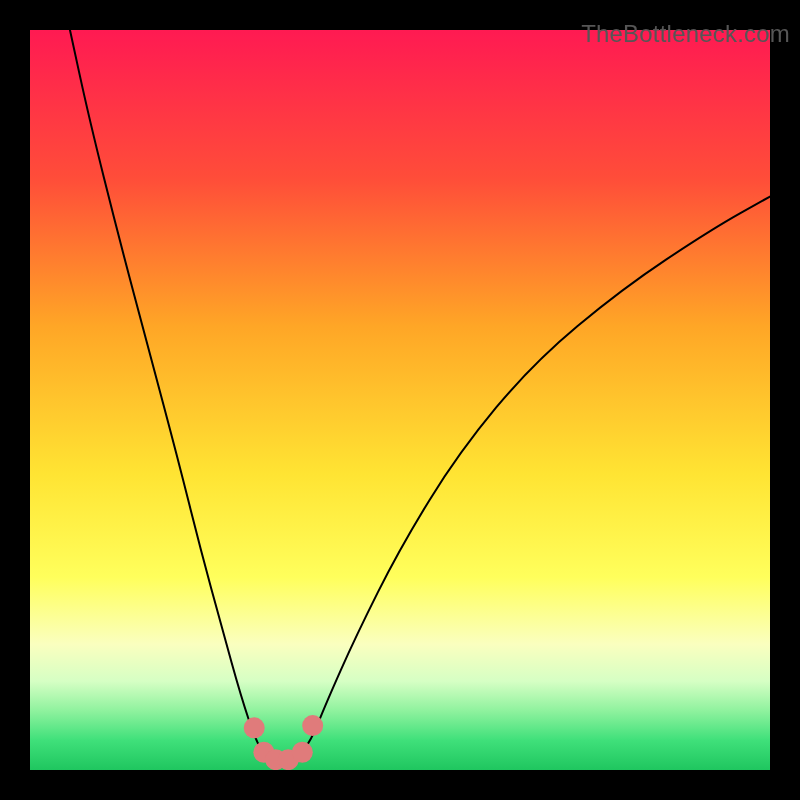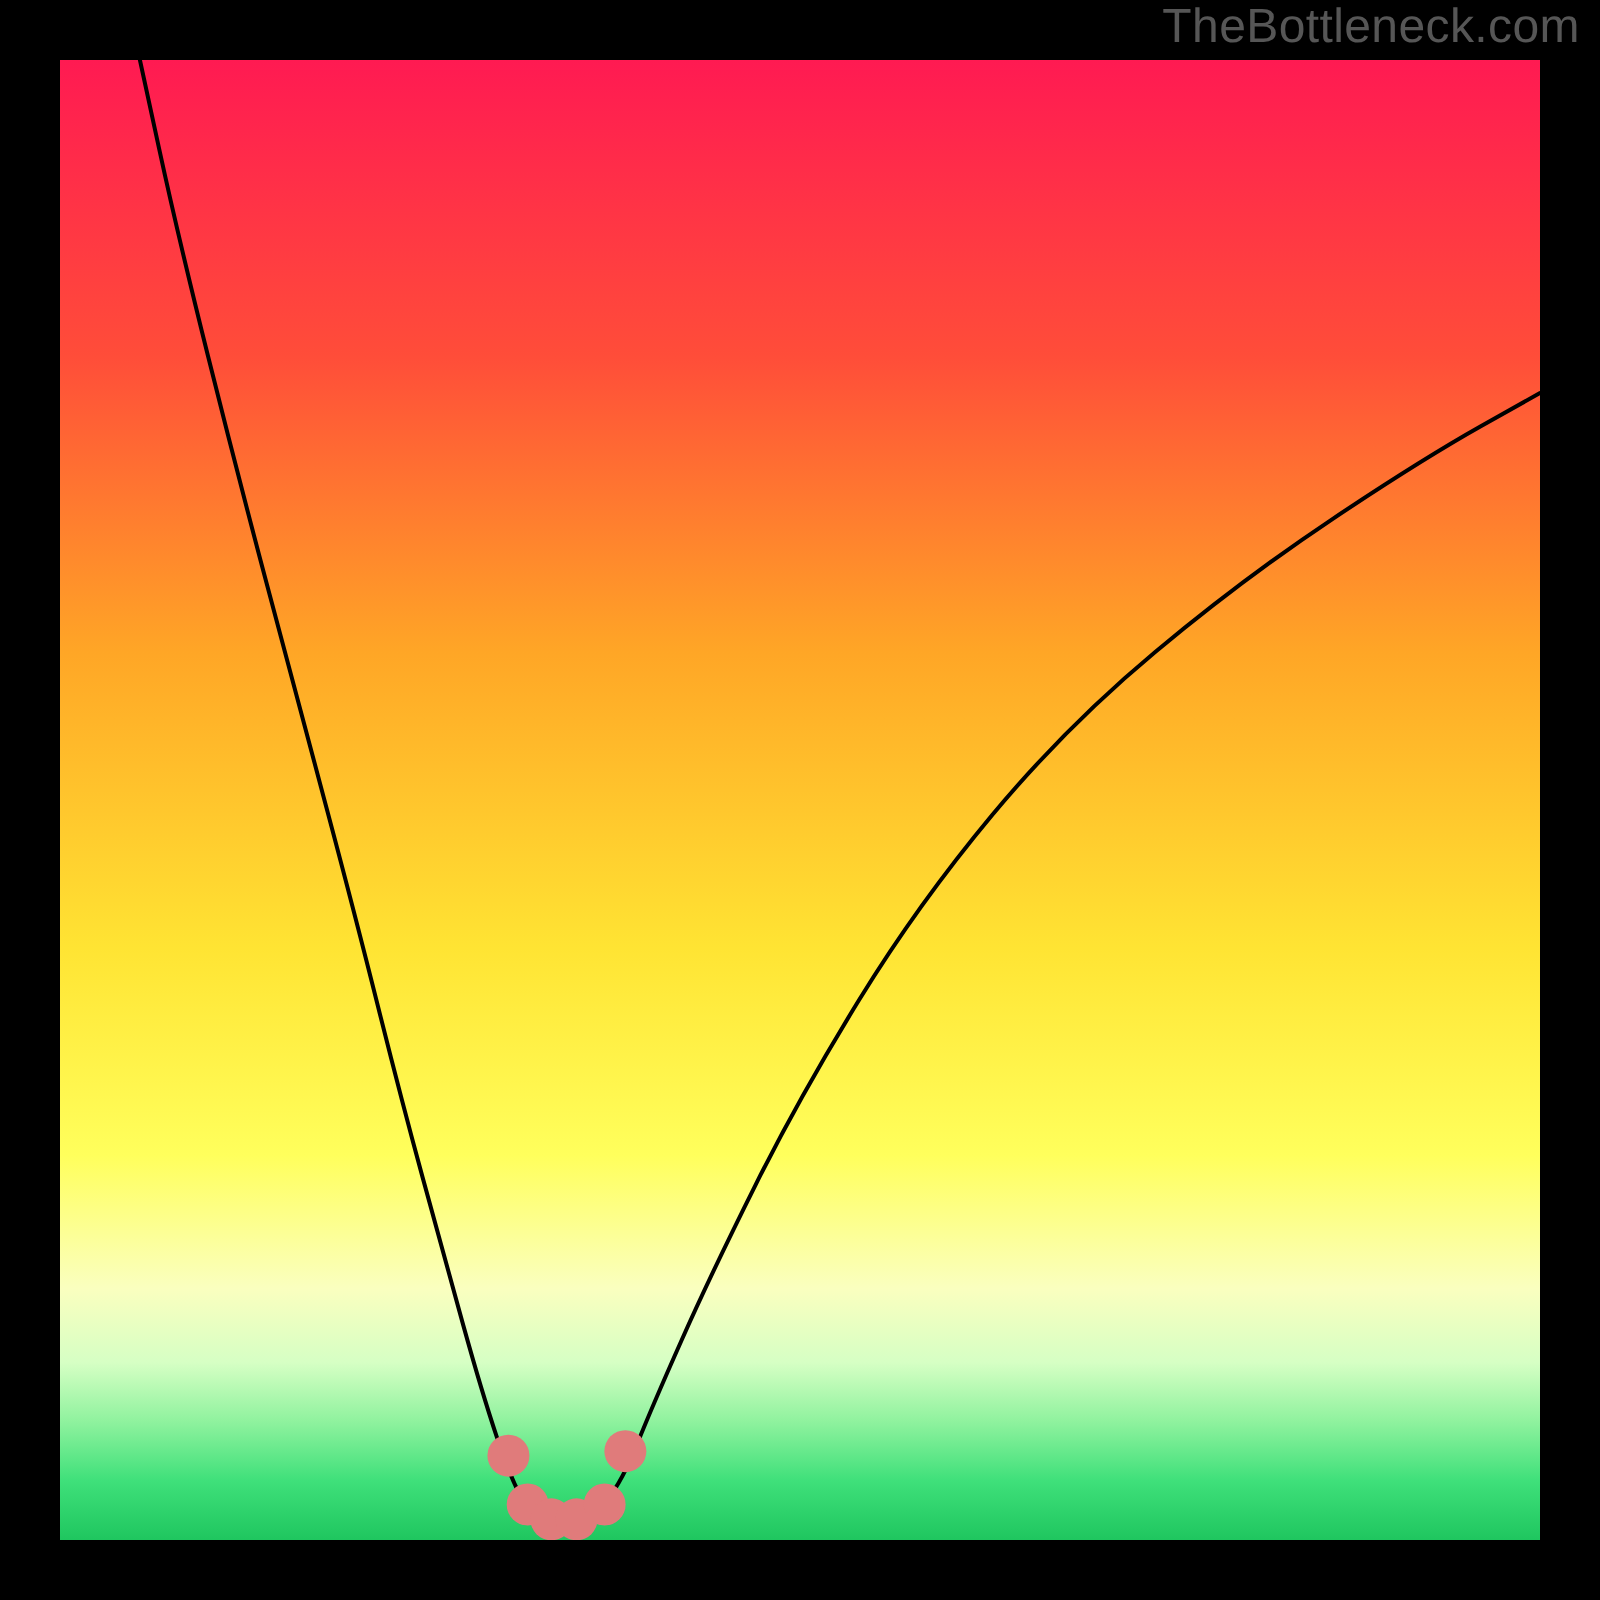--- a/index.html
+++ b/index.html
@@ -12,21 +12,21 @@
   }
   .frame {
     position: absolute;
     left: 30px;
     top: 30px;
     width: 740px;
     height: 740px;
   }
   .watermark {
     position: absolute;
-    top: 0;
+    top: 20px;
     right: 10px;
     font-family: Arial, Helvetica, sans-serif;
     font-size: 24px;
     font-weight: 500;
     color: #565656;
     letter-spacing: 0.2px;
   }
   svg {
     display: block;
   }

